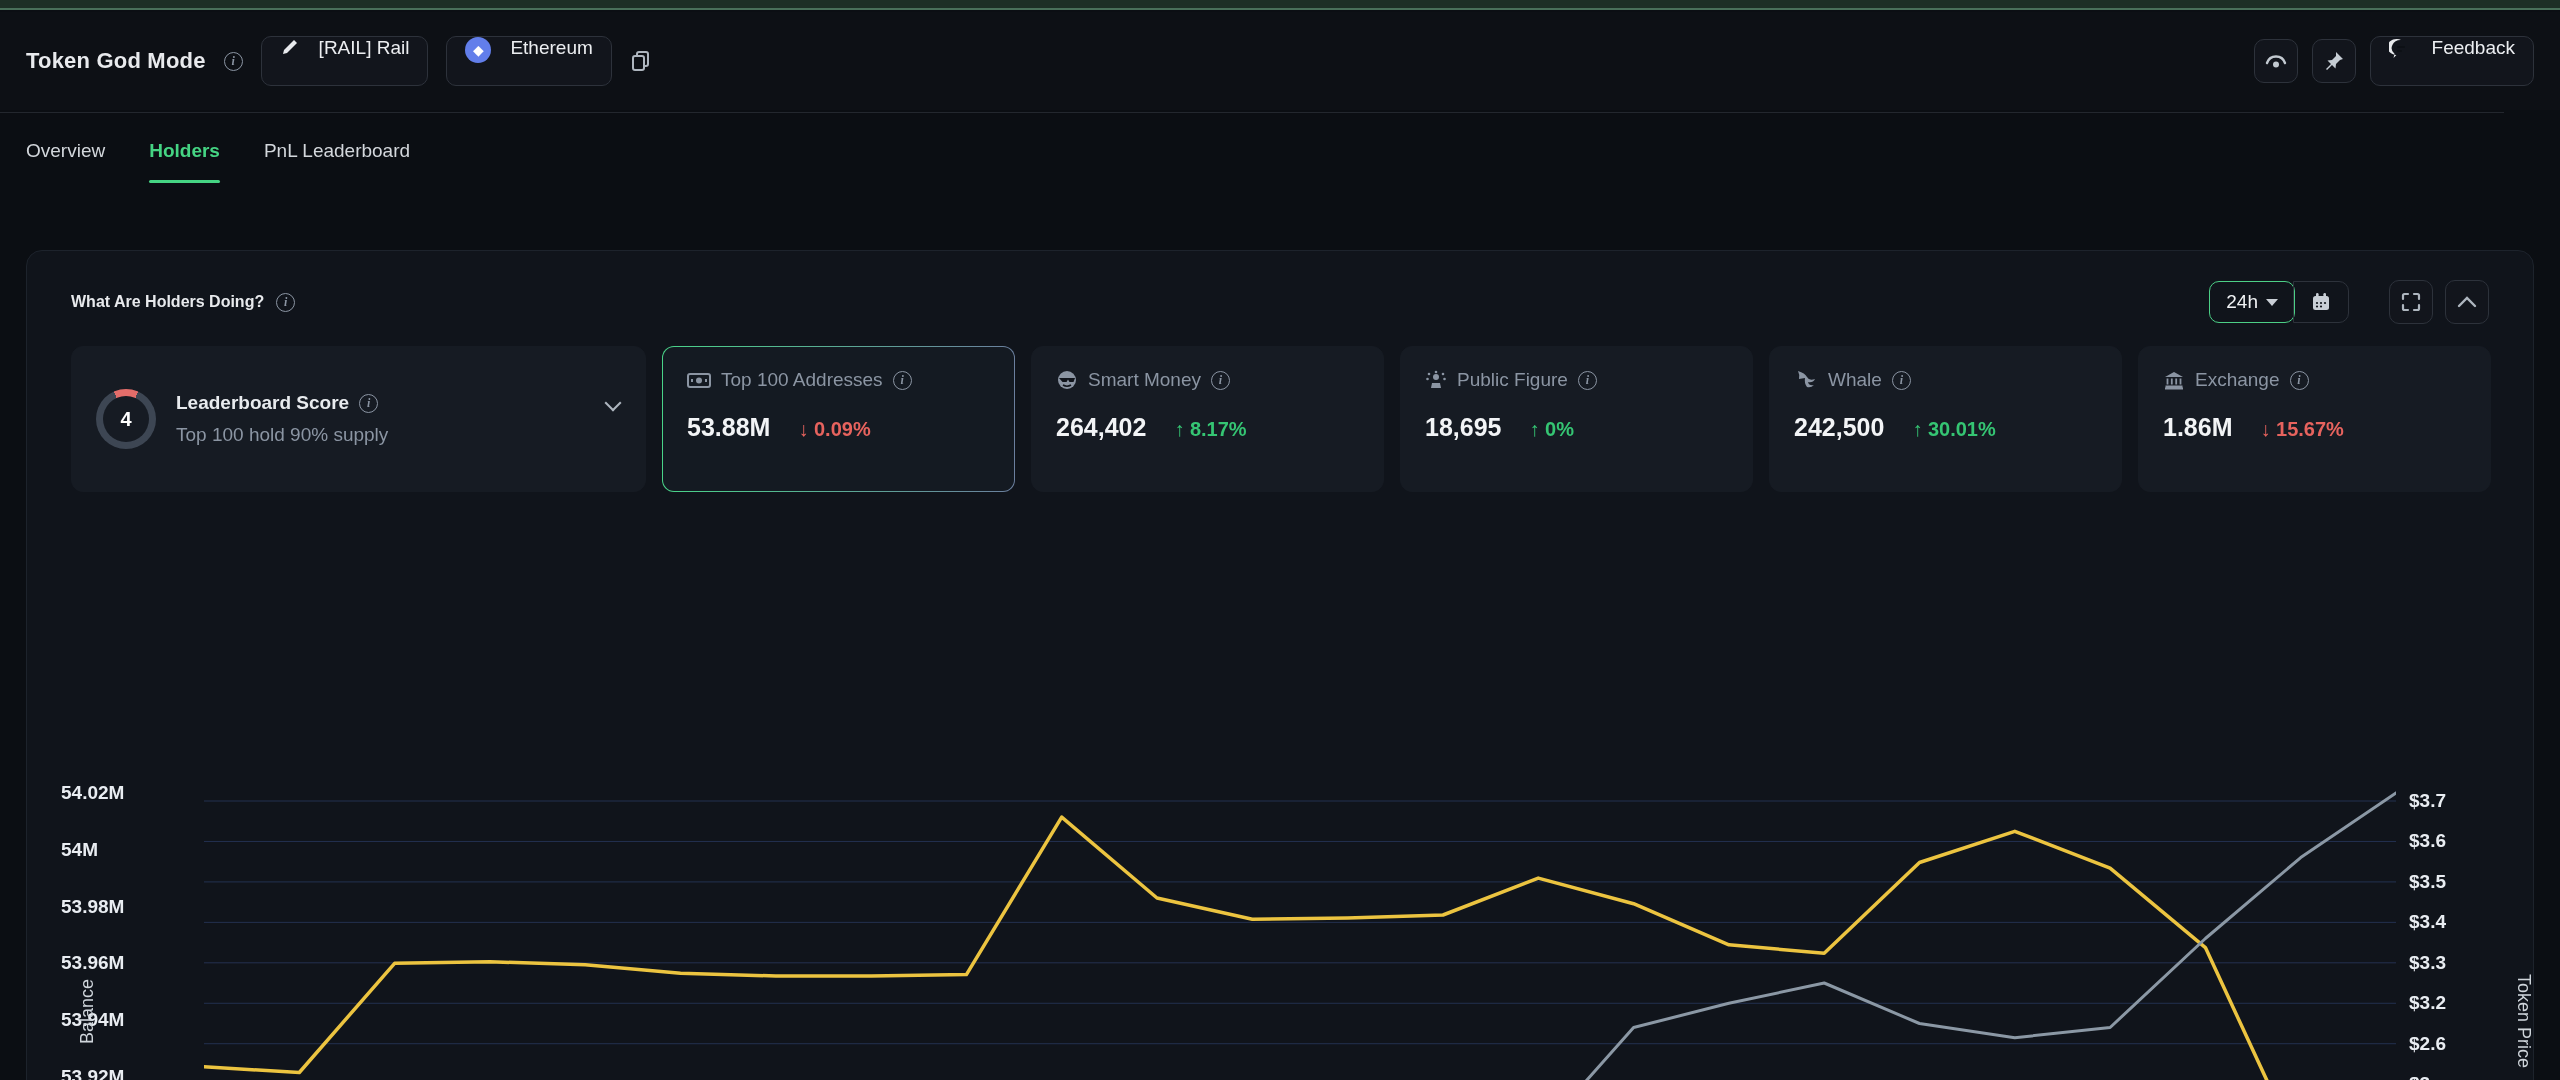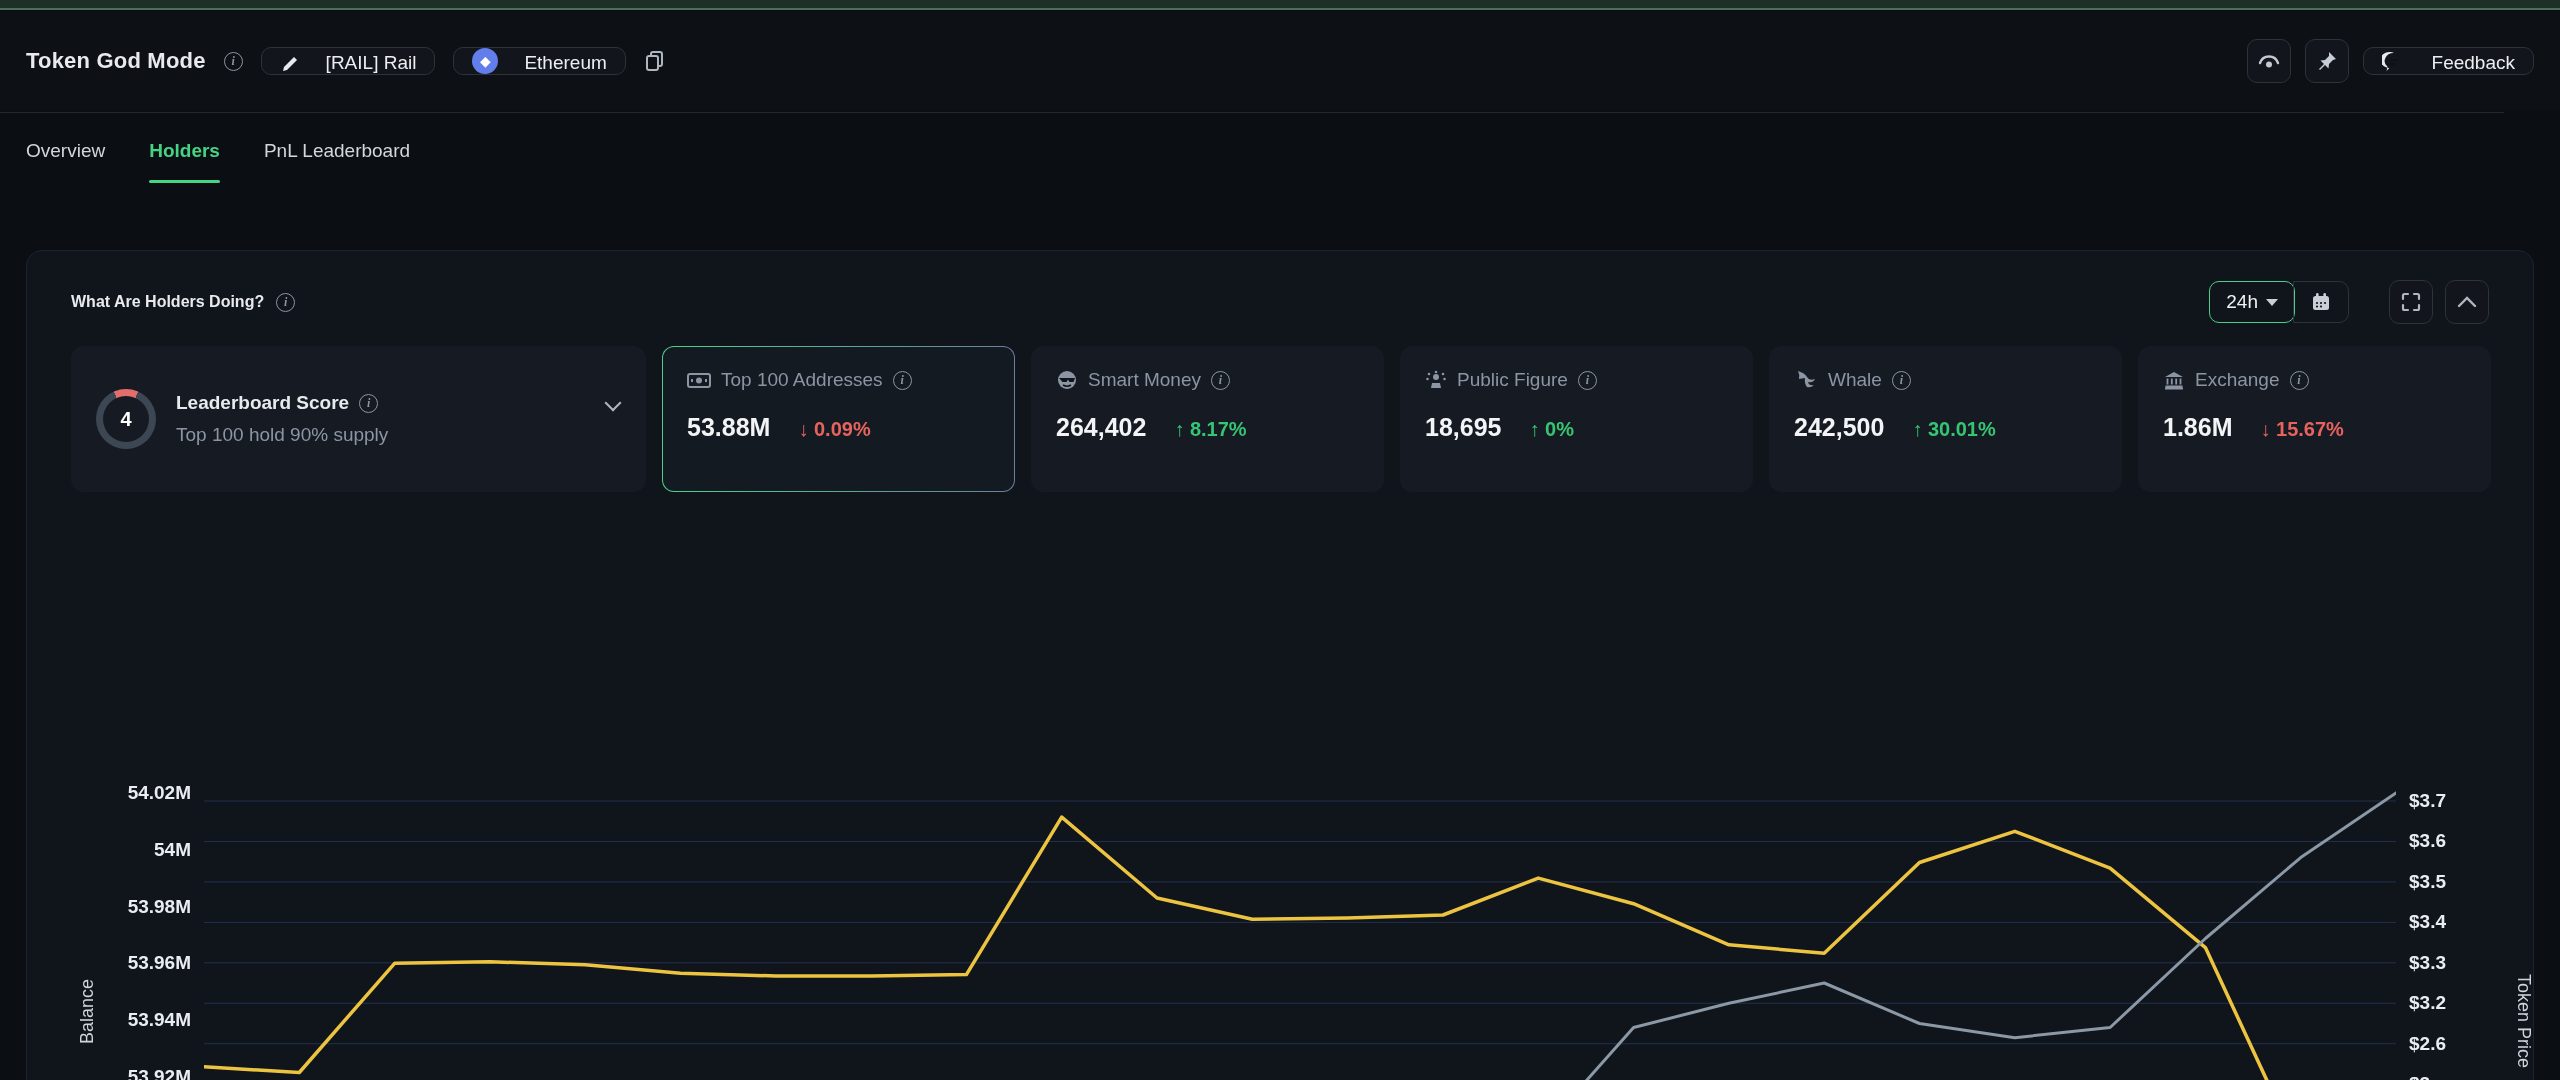--- a/index.html
+++ b/index.html
@@ -13,21 +13,21 @@
   .header { position:absolute; left:0; top:12px; width:2560px; height:98px;
     display:flex; align-items:center; justify-content:space-between; padding:0 26px;
     background:#0d1015; }
   .hleft { display:flex; align-items:center; gap:18px; }
   .hright { display:flex; align-items:center; gap:14px; }
   .page-title { font-size:22px; font-weight:700; letter-spacing:.2px; }
   .info { display:inline-flex; width:19px; height:19px; border:1.5px solid #8b95a3;
     border-radius:50%; color:#8b95a3; font-size:12px; align-items:center;
     justify-content:center; font-weight:700; font-family:"Liberation Serif",serif;
     font-style:italic; flex:none; }
-  .pill-btn { display:flex; align-items:flex-end; gap:26px; height:28px; padding:0 18px;
+  .pill-btn { display:flex; align-items:flex-start; gap:19px; height:50px; padding:0 18px;
     background:#12151c; border:1px solid #2d323b; border-radius:10px; font-size:19px;
     color:#eceef1; cursor:pointer; }
   .icon-btn { width:44px; height:44px; display:flex; align-items:center; justify-content:center;
     background:#12151c; border:1px solid #2d323b; border-radius:10px; cursor:pointer; }
   .eth-badge { width:26px; height:26px; border-radius:50%; background:#627eea; color:#fff;
     display:flex; align-items:center; justify-content:center; font-size:14px; }
   svg.gl { display:block; }
 
   
   .tabs { position:absolute; left:0; top:112px; width:2504px; height:76px;
@@ -82,21 +82,21 @@
   .dist-sub { font-size:19px; color:#8b95a3; margin-top:10px; }
   .chev { width:12px; height:12px; border-right:2.5px solid #aeb6bf;
     border-bottom:2.5px solid #aeb6bf; transform:rotate(45deg); }
   .dist-chev { position:absolute; right:26px; top:56px; }
 
   
   .chart-zone { position:absolute; left:0; top:250px; width:2508px; height:620px; }
   #plot-svg { position:absolute; left:177px; top:280px; }
   .ytick { position:absolute; font-size:19px; font-weight:600; color:#e9edf2;
     width:130px; }
-  .ytick.left { text-align:right; }
+  .ytick.left { }
   .ytick.right { text-align:left; }
   .axis-title { position:absolute; font-size:18px; color:#cfd5db; }
   .axis-title.left { left:-20px; top:500px; transform:rotate(-90deg); width:160px;
     text-align:center; }
   .axis-title.right { left:2486px; top:440px; writing-mode:vertical-rl; height:160px;
     text-align:center; }
 </style>
 </head>
 <body>
 

